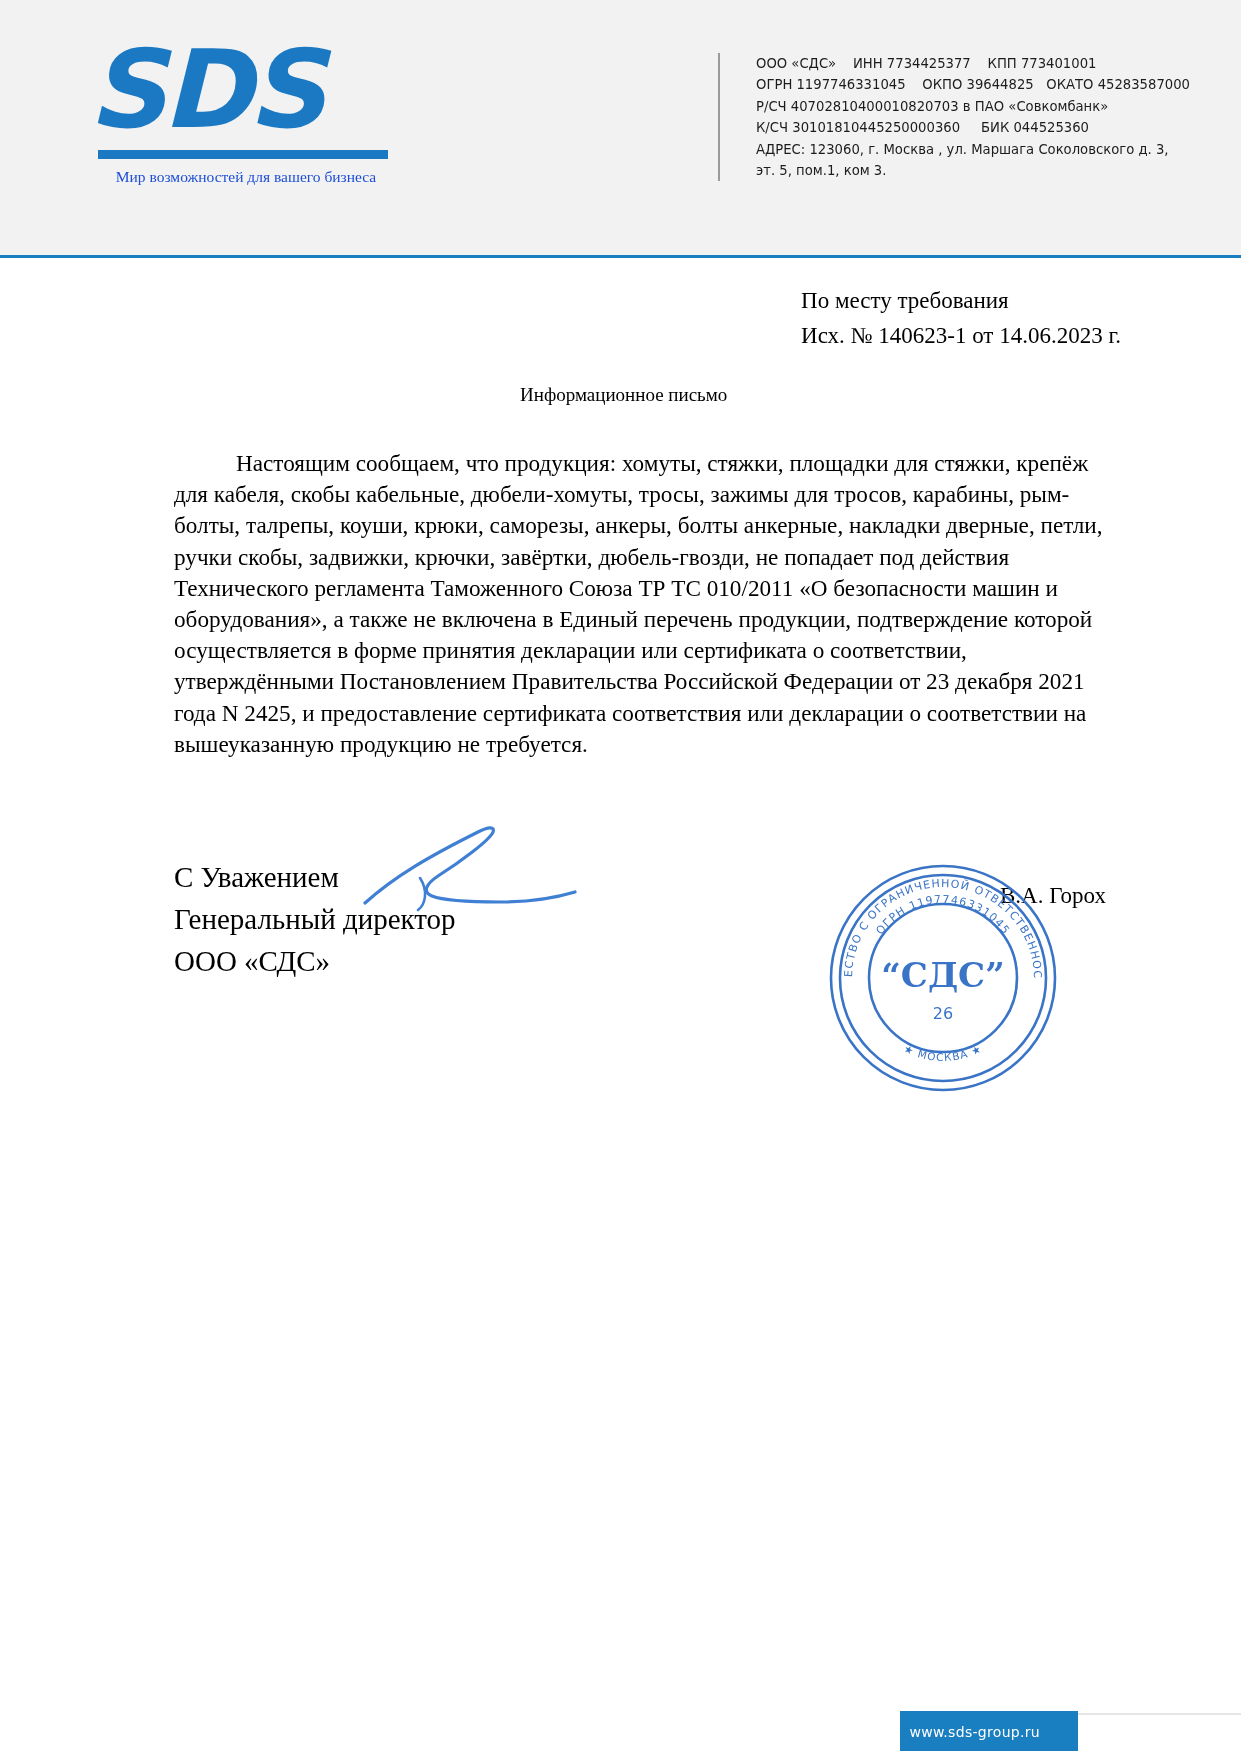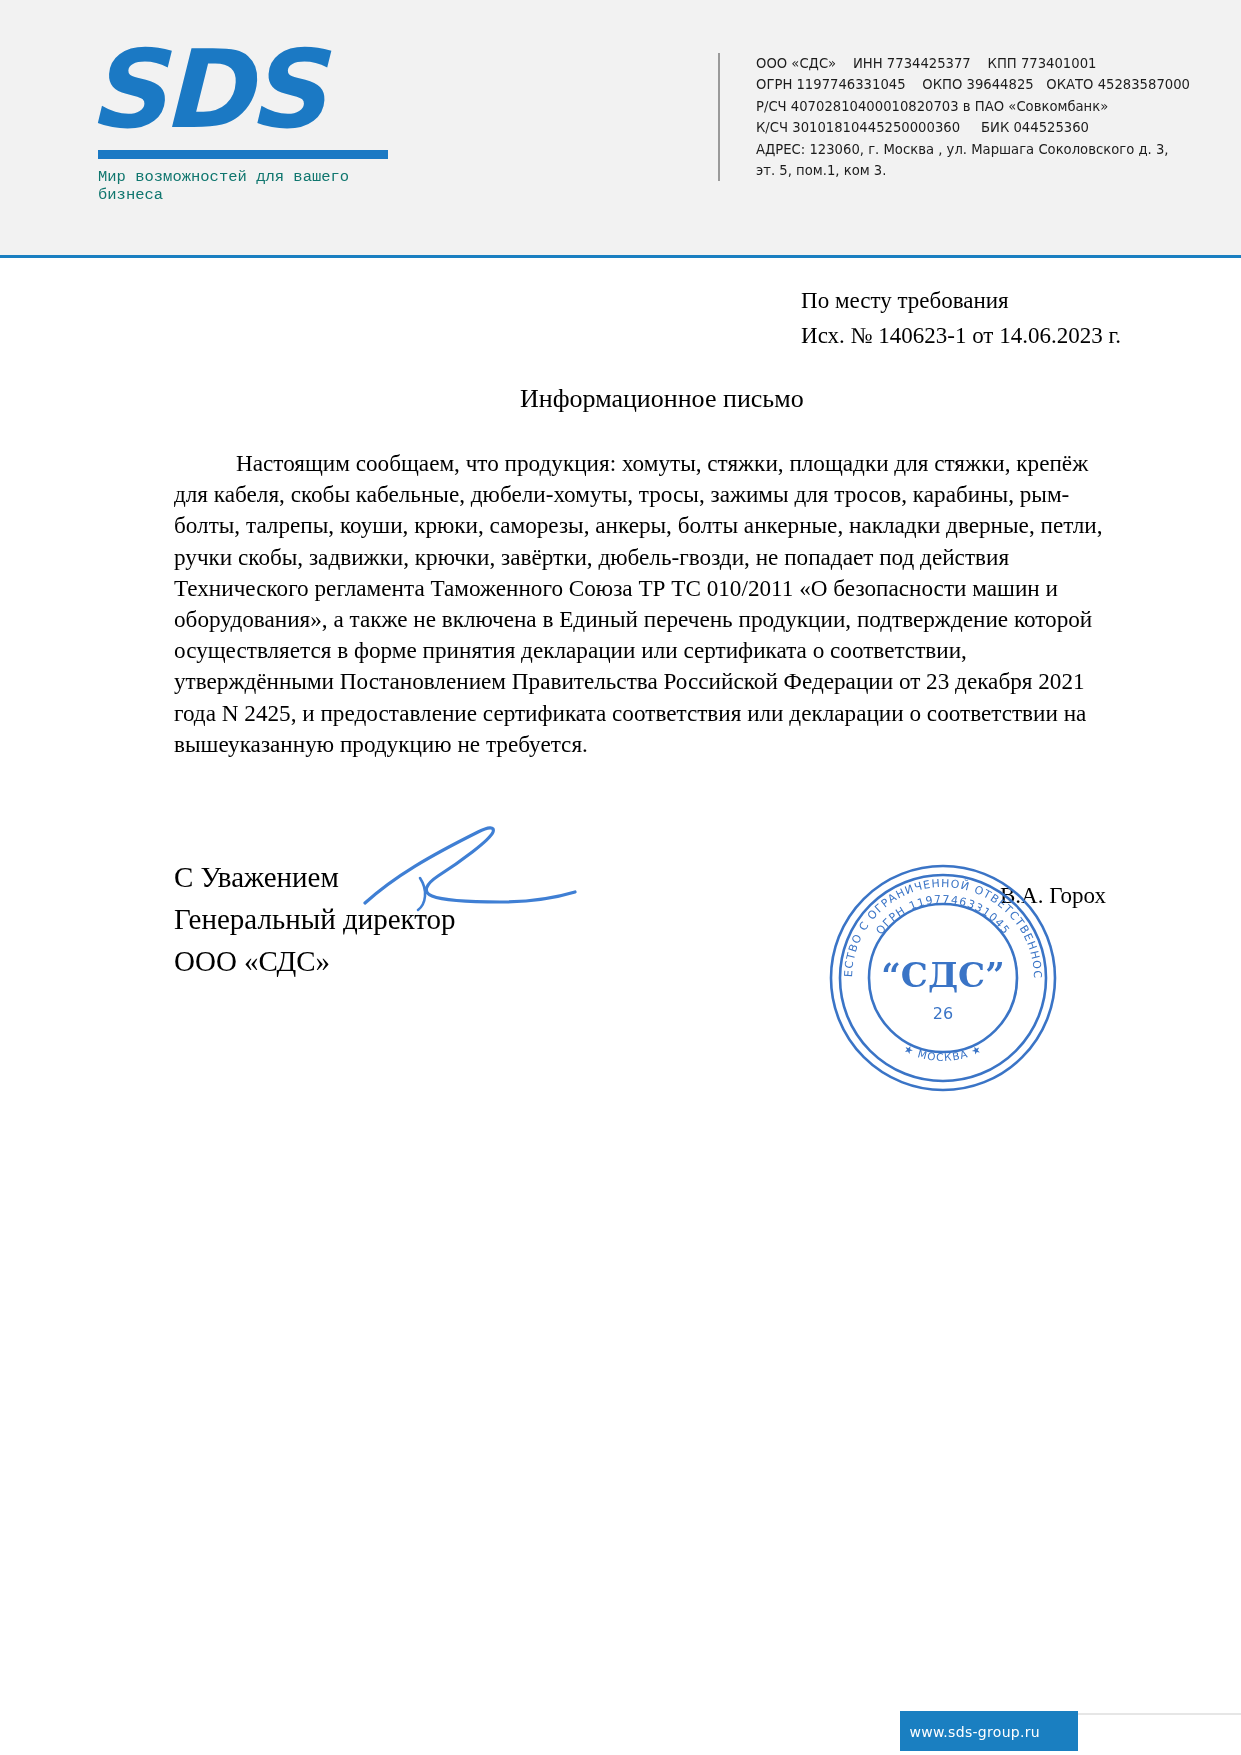--- a/index.html
+++ b/index.html
@@ -49,25 +49,25 @@
     font-style: italic;
     transform: skewX(-3deg);
   }
   .logo-underline {
     margin-top: 6px;
     width: 290px;
     height: 9px;
     background: #1b79c4;
   }
   .logo-tagline {
-    font-family: Liberation Mono, monospace;
+    font-family: Liberation Serif, serif;
     font-size: 15.5px;
-    color: #0f766e;
+    color: #1d4ed8;
     margin-top: 9px;
-    text-align: left;
+    text-align: center;
     width: 296px;
   }
 
   
   .requisites {
     position: absolute;
     left: 718px;
     top: 53px;
     width: 420px;
     padding-left: 36px;
@@ -94,21 +94,21 @@
     top: 26px;
     text-align: left;
     font-size: 23px;
     line-height: 1.5;
   }
 
   .doc-title {
     position: absolute;
     left: 520px;
     top: 126px;
-    font-size: 26px;
+    font-size: 19px;
   }
 
   .body-text {
     position: absolute;
     left: 174px;
     top: 190px;
     width: 936px;
     font-size: 23.2px;
     line-height: 1.345;
     text-align: left;

